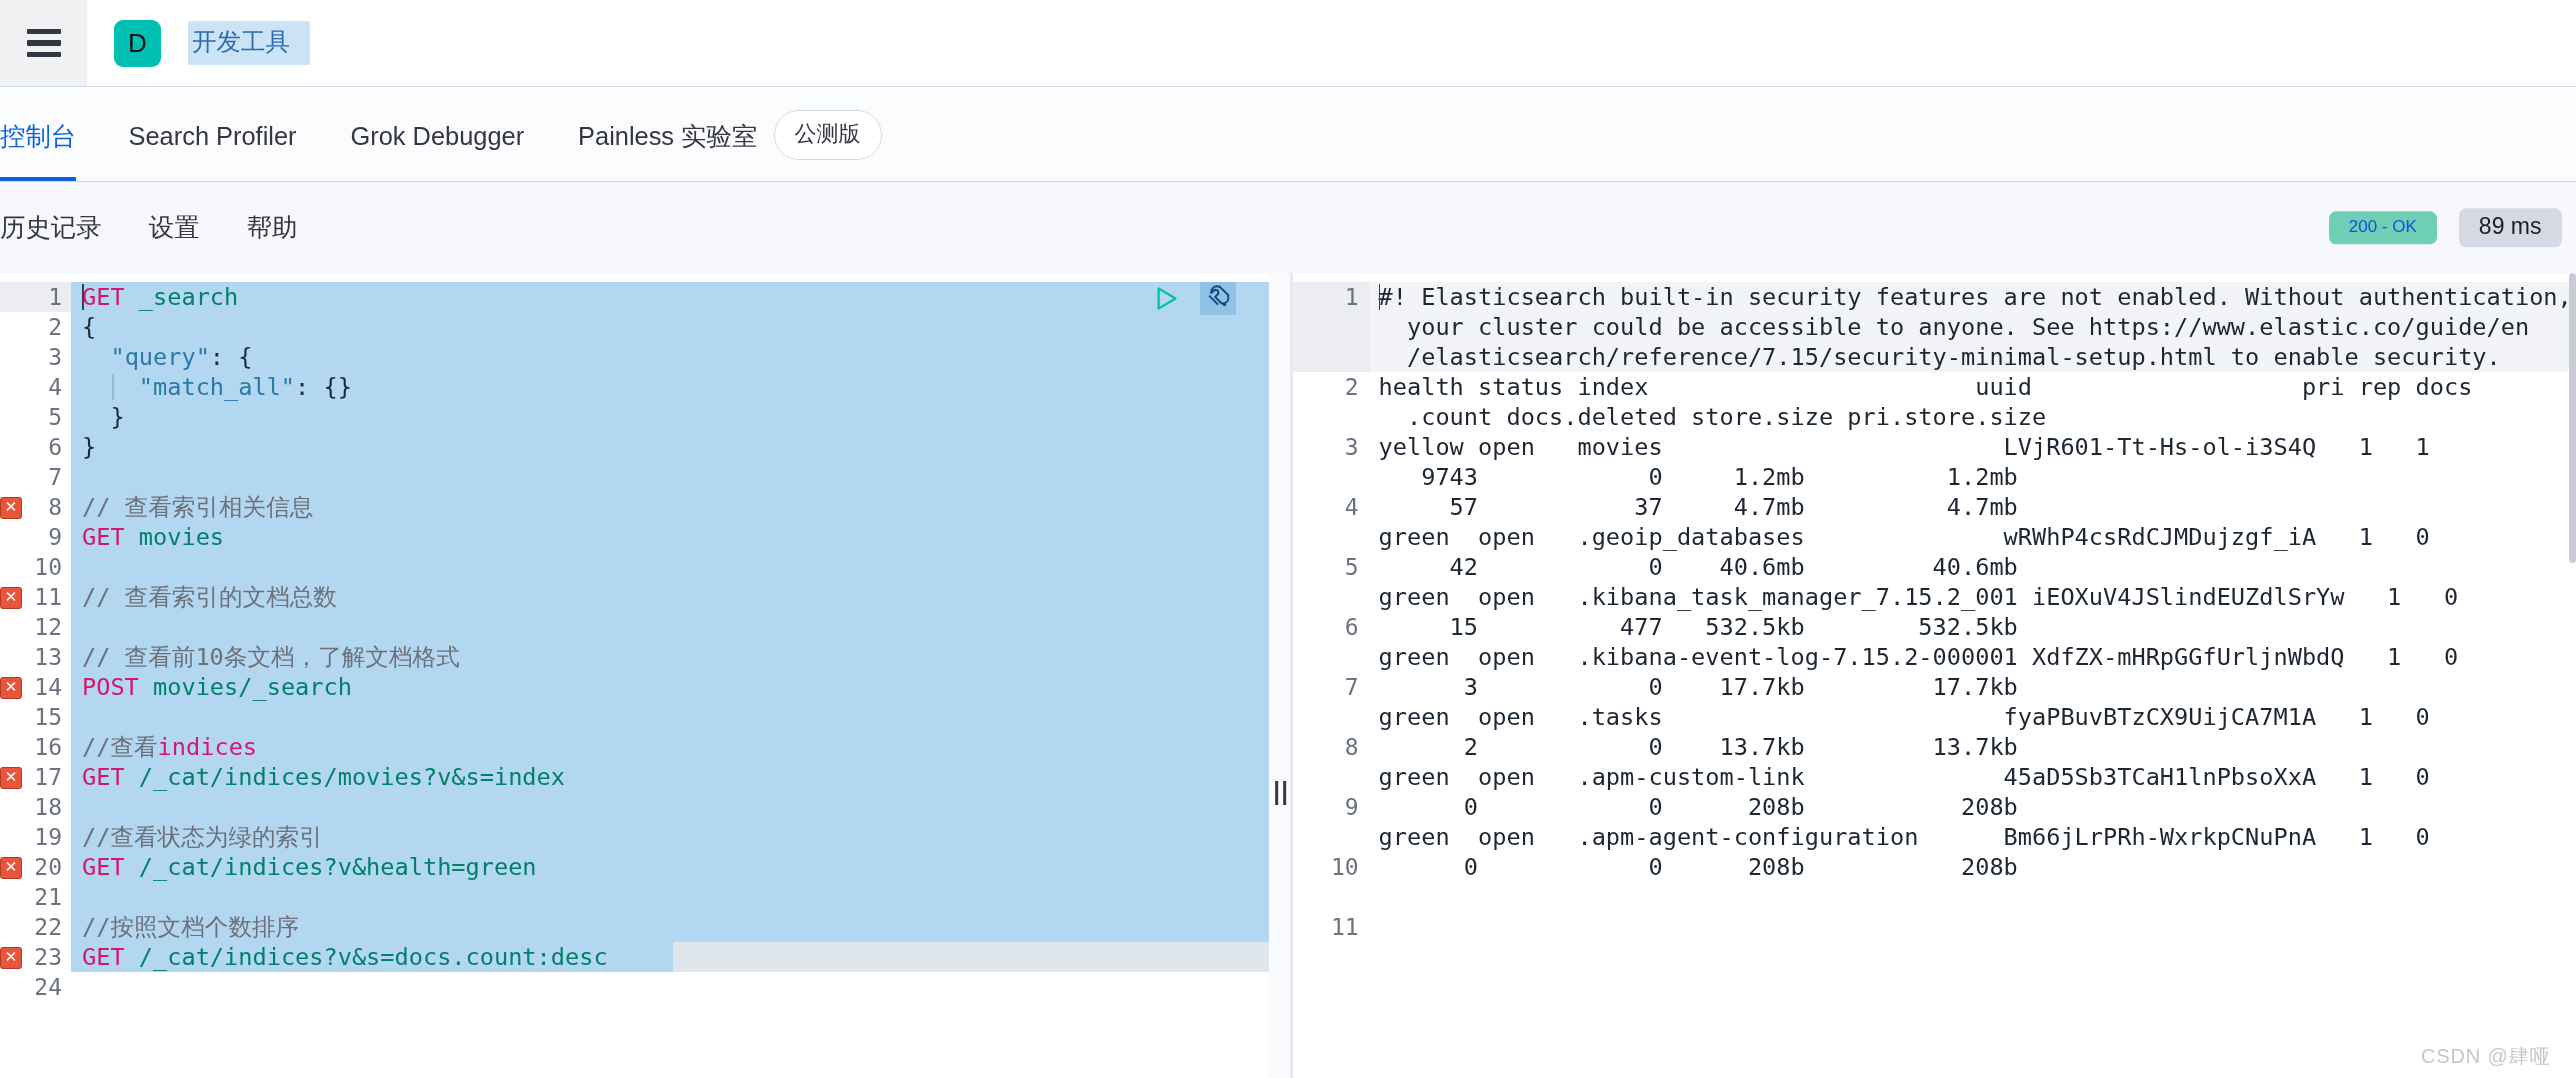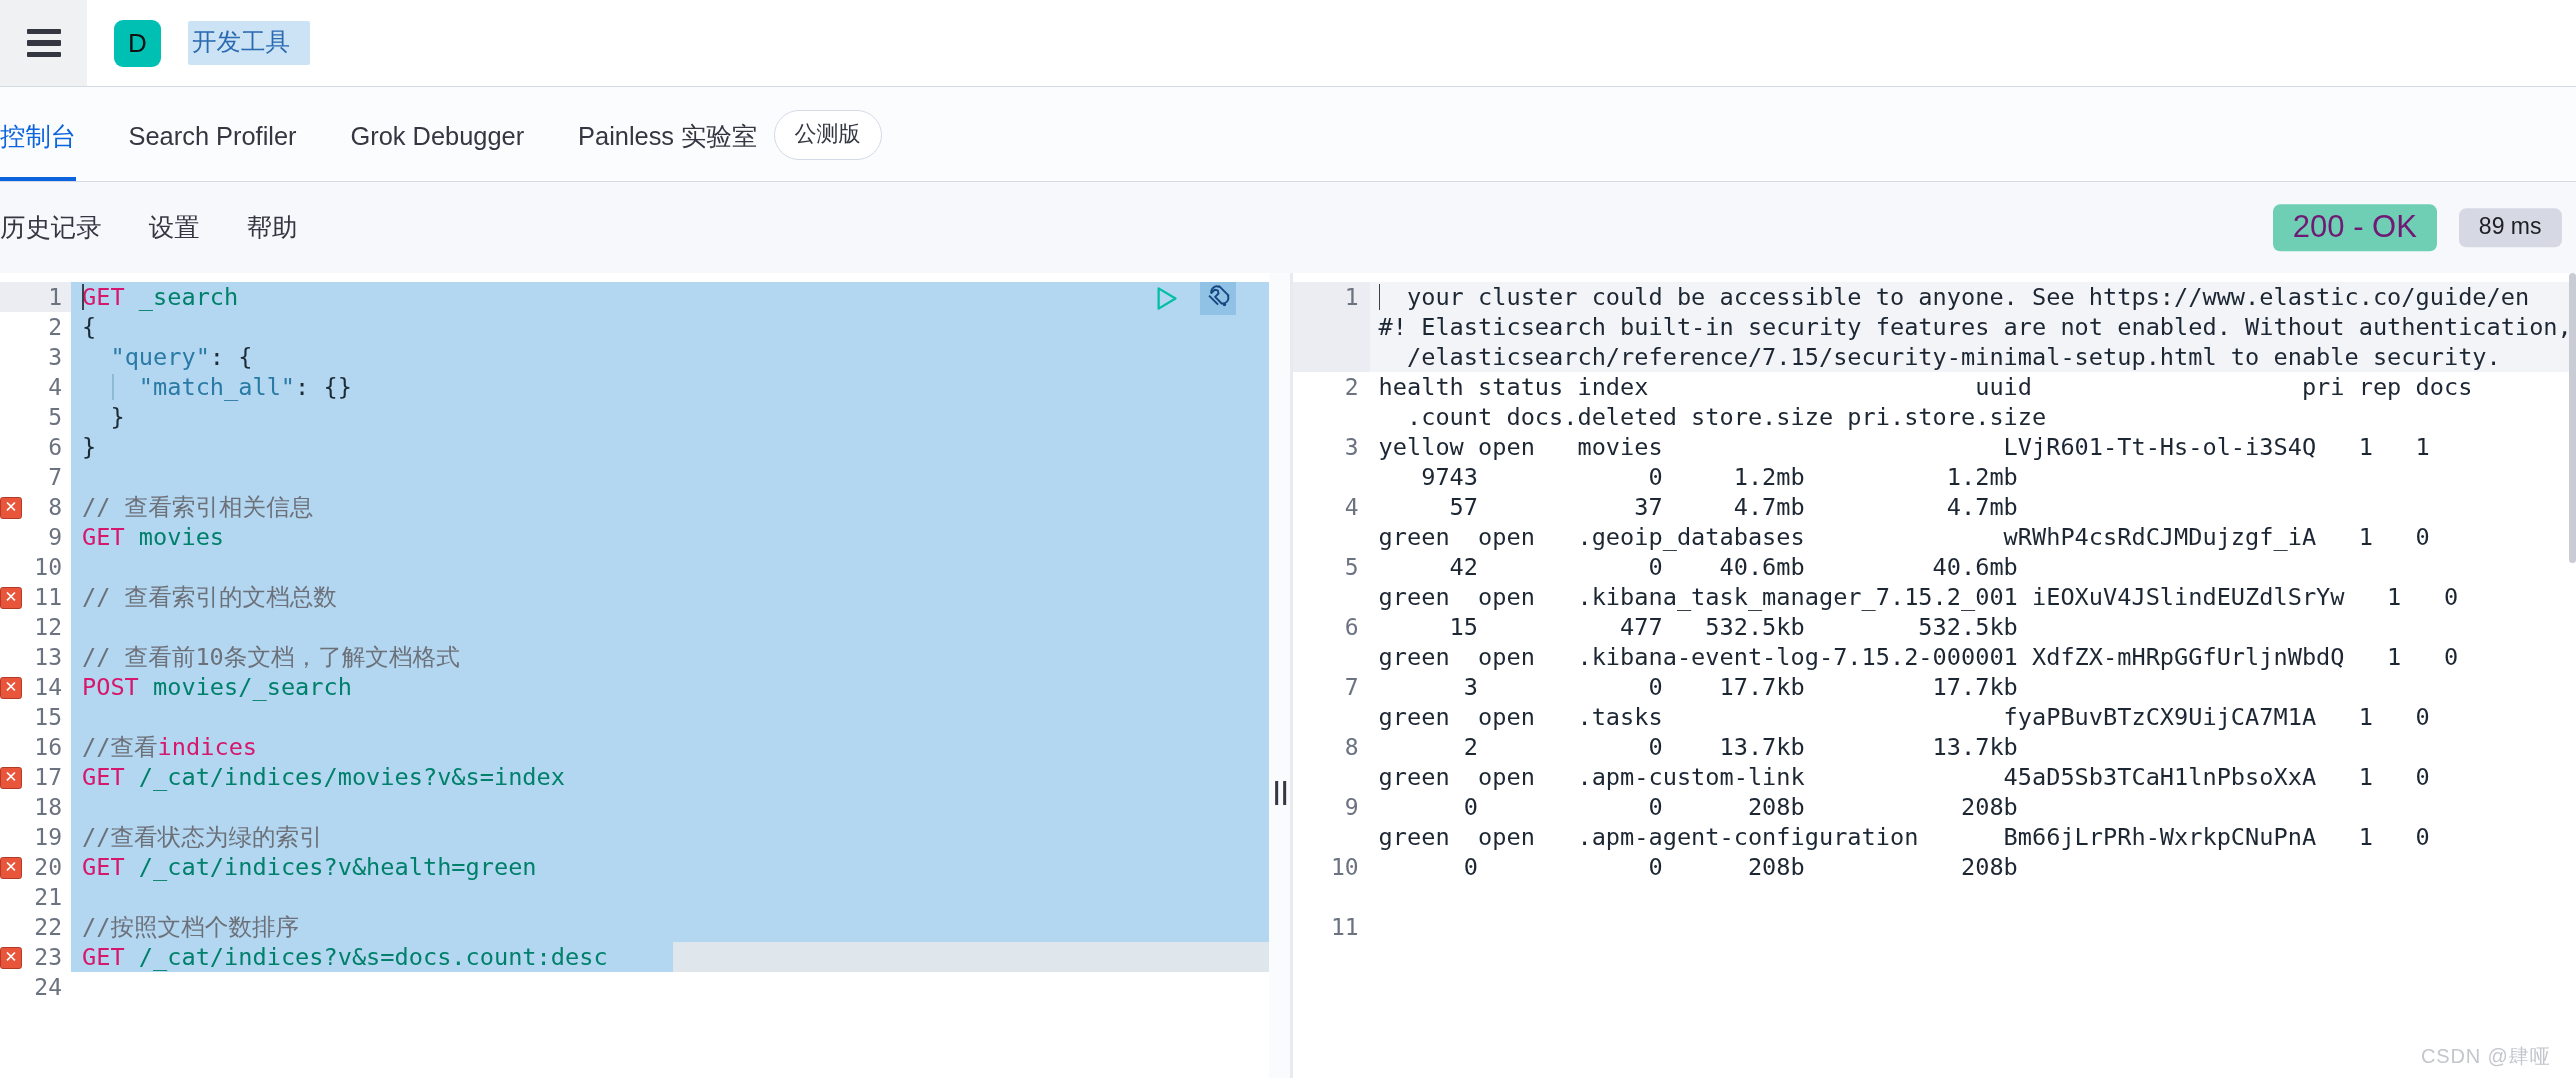--- a/index.html
+++ b/index.html
@@ -125,23 +125,23 @@
     position: absolute;
     right: 14.5px;
     top: 50%;
     transform: translateY(-50%);
     display: flex;
     gap: 22px;
     align-items: center;
   }
   .status-chip {
     background: #6ecfb4;
-    color: #701a75;
+    color: #1d4ed8;
     border-radius: 7.3px;
-    font-size: 31px;
+    font-size: 17px;
     padding: 7.3px 20px 9px 20px;
     line-height: 1;
   }
   .time-chip {
     background: #d6d9e4;
     color: #1c1e23;
     border-radius: 7.3px;
     font-size: 23px;
     padding: 7.3px 20px 9px 20px;
     line-height: 1;
@@ -500,22 +500,22 @@
         <div class="gline">8</div>
         <div class="gline"></div>
         <div class="gline">9</div>
         <div class="gline"></div>
         <div class="gline">10</div>
         <div class="gline"></div>
         <div class="gline">11</div>
       </div>
     <div class="out-code" id="output-code">
       <div class="out-caret"></div>
-    <div class="out-line hl">  your cluster could be accessible to anyone. See https://www.elastic.co/guide/en</div>
-        <div class="out-line hl">#! Elasticsearch built-in security features are not enabled. Without authentication,</div>
+    <div class="out-line hl">#! Elasticsearch built-in security features are not enabled. Without authentication,</div>
+        <div class="out-line hl">  your cluster could be accessible to anyone. See https://www.elastic.co/guide/en</div>
         <div class="out-line hl">  /elasticsearch/reference/7.15/security-minimal-setup.html to enable security.</div>
         <div class="out-line">health status index                       uuid                   pri rep docs</div>
         <div class="out-line">  .count docs.deleted store.size pri.store.size</div>
         <div class="out-line">yellow open   movies                        LVjR601-Tt-Hs-ol-i3S4Q   1   1</div>
         <div class="out-line">   9743            0     1.2mb          1.2mb</div>
         <div class="out-line">     57           37     4.7mb          4.7mb</div>
         <div class="out-line">green  open   .geoip_databases              wRWhP4csRdCJMDujzgf_iA   1   0</div>
         <div class="out-line">     42            0    40.6mb         40.6mb</div>
         <div class="out-line">green  open   .kibana_task_manager_7.15.2_001 iEOXuV4JSlindEUZdlSrYw   1   0</div>
         <div class="out-line">     15          477   532.5kb        532.5kb</div>

